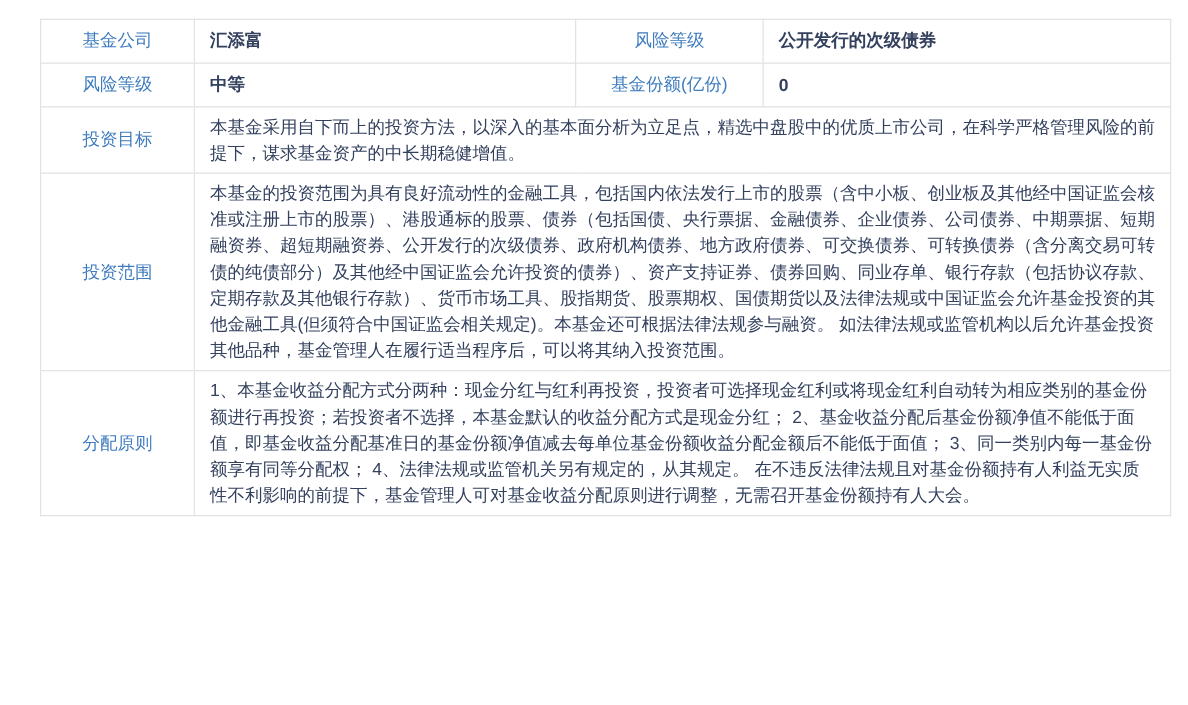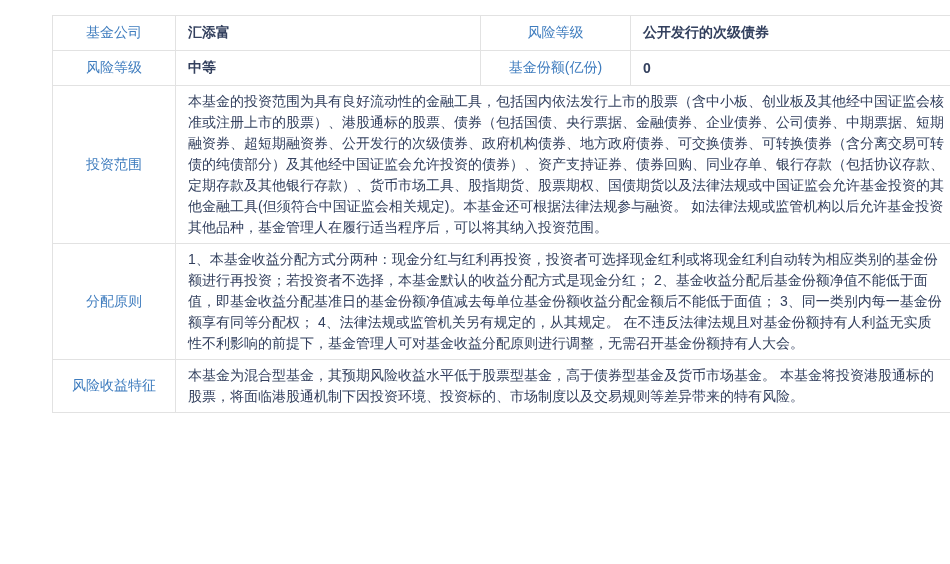--- a/index.html
+++ b/index.html
@@ -7,21 +7,20 @@
     padding: 0;
     background: #ffffff;
     font-family: "Liberation Sans", "DejaVu Sans", sans-serif;
   }
   .page {
     width: 950px;
     height: 564px;
     background: #ffffff;
     overflow: hidden;
     box-sizing: border-box;
-    padding-left: 20px;
   }
   table.fund-table {
     border-collapse: collapse;
     table-layout: fixed;
     width: 904px;
     margin: 15px 0 0 32px;
     font-size: 14px;
   }
   table.fund-table td {
     border: 1px solid #e2e2e2;
@@ -67,26 +66,26 @@
         <td class="lbl">风险等级</td>
         <td class="val">公开发行的次级债券</td>
       </tr>
       <tr class="basic-row">
         <td class="lbl">风险等级</td>
         <td class="val">中等</td>
         <td class="lbl">基金份额(亿份)</td>
         <td class="val">0</td>
       </tr>
       <tr>
+        <td class="lbl">投资目标</td>
+        <td class="val-long" colspan="3">本基金采用自下而上的投资方法，以深入的基本面分析为立足点，精选中盘股中的优质上市公司，在科学严格管理风险的前提下，谋求基金资产的中长期稳健增值。</td>
+      </tr>
+      <tr>
         <td class="lbl">投资范围</td>
         <td class="val-long" colspan="3">本基金的投资范围为具有良好流动性的金融工具，包括国内依法发行上市的股票（含中小板、创业板及其他经中国证监会核准或注册上市的股票）、港股通标的股票、债券（包括国债、央行票据、金融债券、企业债券、公司债券、中期票据、短期融资券、超短期融资券、公开发行的次级债券、政府机构债券、地方政府债券、可交换债券、可转换债券（含分离交易可转债的纯债部分）及其他经中国证监会允许投资的债券）、资产支持证券、债券回购、同业存单、银行存款（包括协议存款、定期存款及其他银行存款）、货币市场工具、股指期货、股票期权、国债期货以及法律法规或中国证监会允许基金投资的其他金融工具(但须符合中国证监会相关规定)。本基金还可根据法律法规参与融资。 如法律法规或监管机构以后允许基金投资其他品种，基金管理人在履行适当程序后，可以将其纳入投资范围。</td>
       </tr>
       <tr>
         <td class="lbl">分配原则</td>
         <td class="val-long" colspan="3">1、本基金收益分配方式分两种：现金分红与红利再投资，投资者可选择现金红利或将现金红利自动转为相应类别的基金份额进行再投资；若投资者不选择，本基金默认的收益分配方式是现金分红； 2、基金收益分配后基金份额净值不能低于面值，即基金收益分配基准日的基金份额净值减去每单位基金份额收益分配金额后不能低于面值； 3、同一类别内每一基金份额享有同等分配权； 4、法律法规或监管机关另有规定的，从其规定。 在不违反法律法规且对基金份额持有人利益无实质性不利影响的前提下，基金管理人可对基金收益分配原则进行调整，无需召开基金份额持有人大会。</td>
       </tr>
-      <tr>
-        <td class="lbl">风险收益特征</td>
-        <td class="val-long" colspan="3">本基金为混合型基金，其预期风险收益水平低于股票型基金，高于债券型基金及货币市场基金。 本基金将投资港股通标的股票，将面临港股通机制下因投资环境、投资标的、市场制度以及交易规则等差异带来的特有风险。</td>
-      </tr>
     </tbody>
   </table>
 </div>
 
 </body></html>

